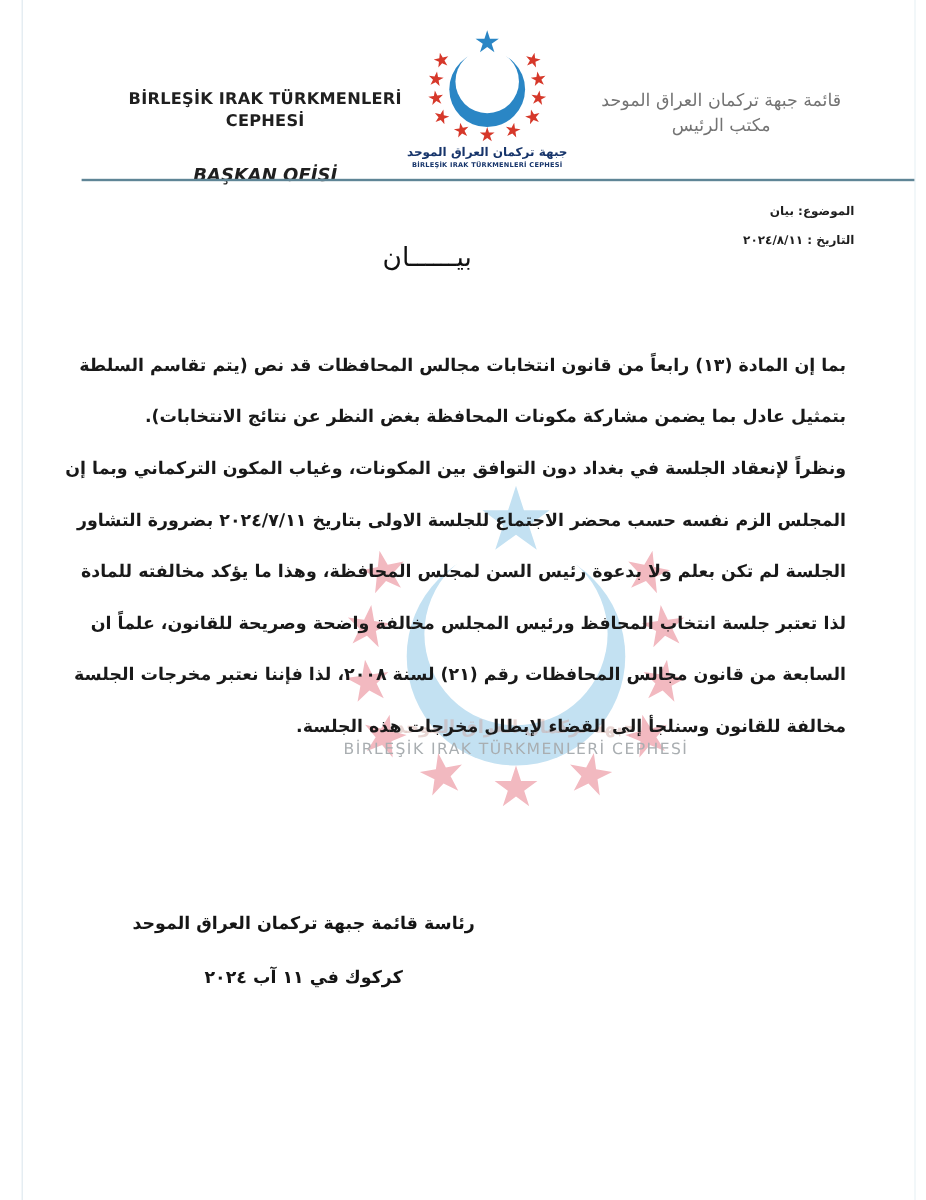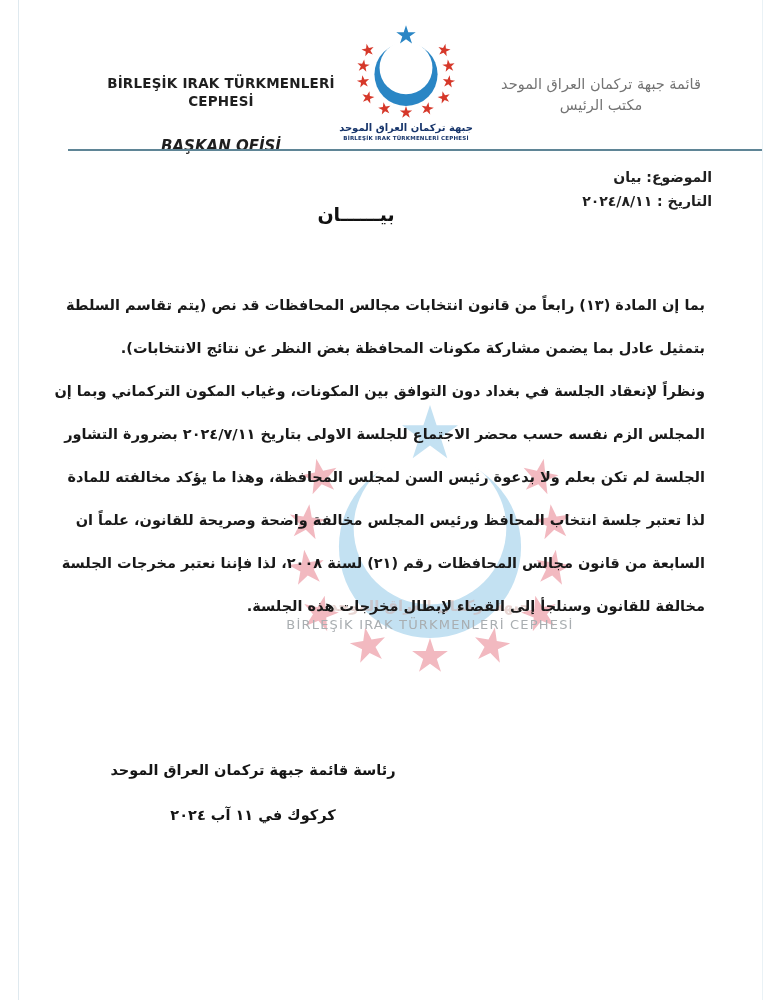--- a/index.html
+++ b/index.html
@@ -18,25 +18,25 @@
   .logo svg{display:block;margin:0 auto;}
   .logo-cap-ar{font-size:10px;font-weight:bold;color:var(--caption-navy);direction:rtl;margin-top:1px;line-height:12px;}
   .logo-cap-tr{font-size:5.5px;font-weight:bold;color:var(--caption-navy);letter-spacing:.2px;line-height:8px;}
   .header-right{position:absolute;right:56px;top:74px;width:230px;text-align:center;direction:rtl;color:#737373;}
   .header-right .l1{font-size:14.5px;line-height:20px;}
   .header-right .l2{font-size:14.5px;margin-top:3px;}
   .rule{position:absolute;left:68px;top:149px;width:694px;height:2px;background:var(--rule-blue);}
 
   
   .meta{position:absolute;right:60px;top:165px;text-align:right;direction:rtl;}
-  .meta div{font-size:14px;font-weight:bold;line-height:24px;color:#1f1f1f;white-space:nowrap;}
+  .meta div{font-size:10px;font-weight:bold;line-height:24px;color:#1f1f1f;white-space:nowrap;}
 
   
   .doc-title{position:absolute;left:0;top:203px;width:712px;text-align:center;
-    font-size:19px;font-weight:bold;direction:rtl;color:#111;}
+    font-size:22px;font-weight:normal;direction:rtl;color:#111;}
 
   
   .wm{position:absolute;left:280px;top:402px;width:300px;z-index:0;}
   .wm-cap-ar{position:absolute;left:280px;top:597px;width:300px;text-align:center;direction:rtl;
     font-size:15px;font-weight:bold;color:rgba(205,165,158,.45);z-index:0;}
   .wm-cap-tr{position:absolute;left:256px;top:617px;width:348px;text-align:center;
     font-size:13px;color:var(--watermark-gray);letter-spacing:1.2px;z-index:0;}
   .emblem-crescent{fill:var(--crescent-blue);}
   .emblem-hole{fill:#ffffff;}
   .emblem-star-blue{fill:var(--crescent-blue);}

